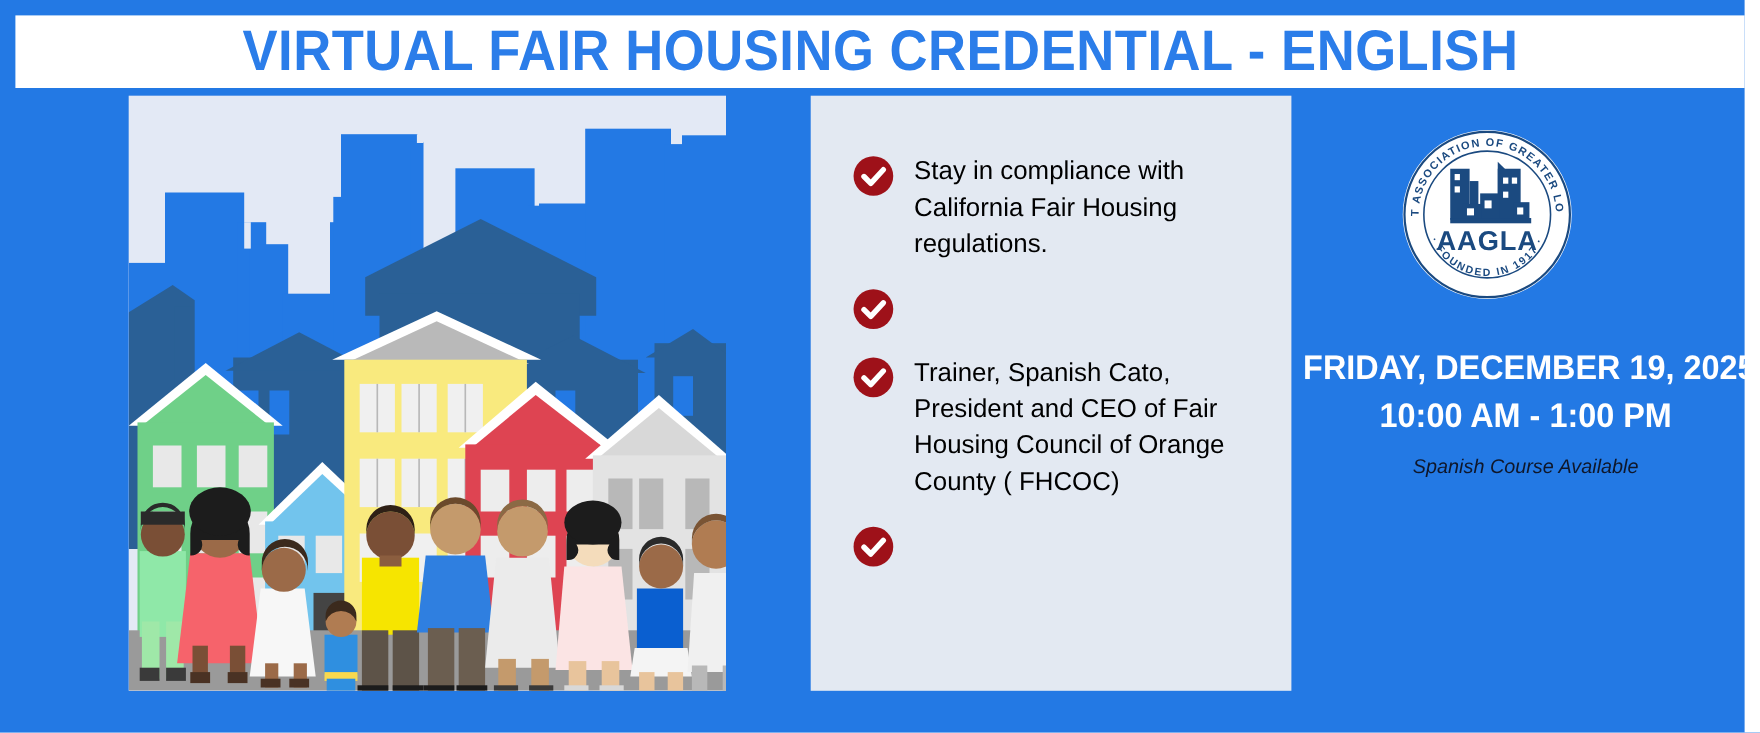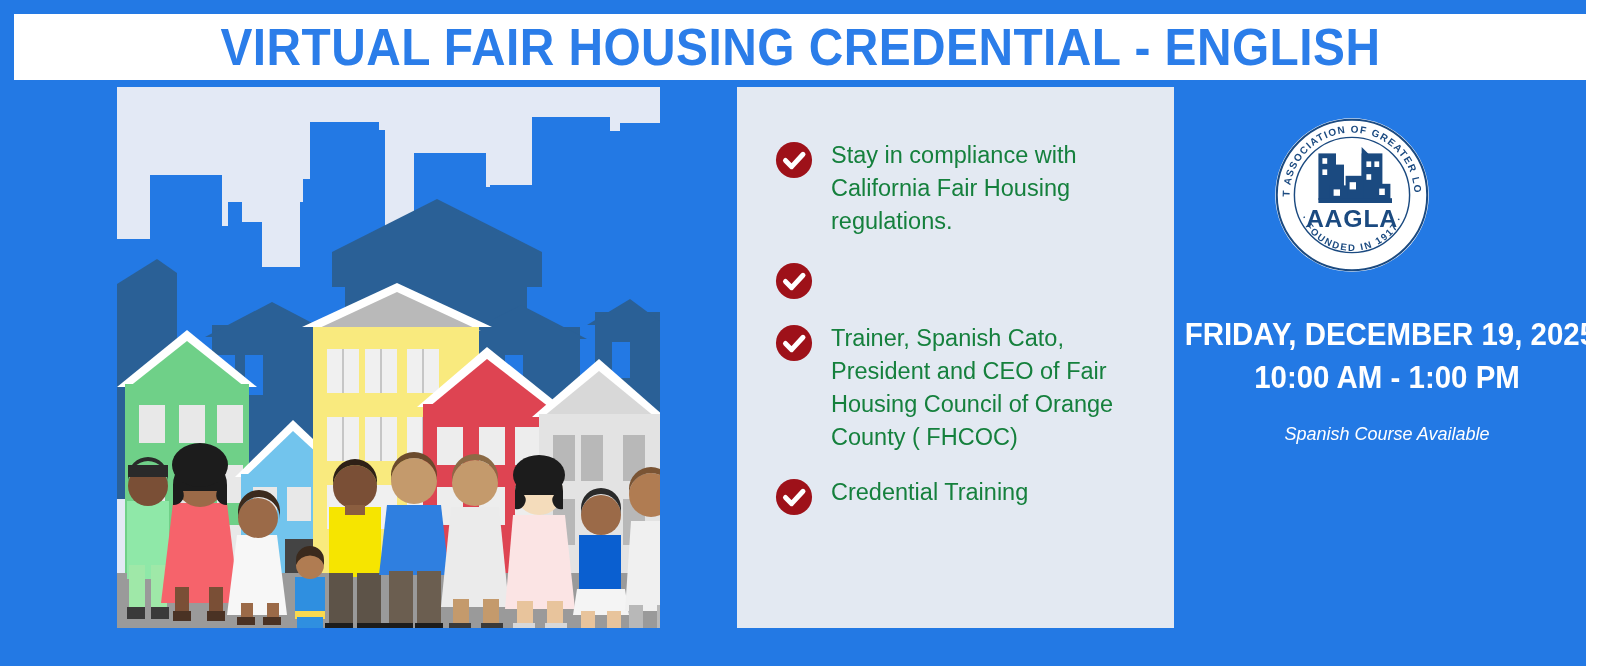--- a/index.html
+++ b/index.html
@@ -60,21 +60,21 @@
     margin-bottom: 22px;
   }
   .bullet-row:last-child { margin-bottom: 0; }
   .check-icon {
     flex: 0 0 auto;
     width: 38px; height: 38px;
     margin-right: 18px;
     margin-top: 2px;
   }
   .bullet-text {
-    color: #15803d;
+    color: #000000;
     font-size: 23.5px;
     line-height: 33px;
     font-weight: 400;
     max-width: 300px;
   }
 
   
   #right-col {
     position: absolute;
     left: 1174px; top: 87px;
@@ -94,23 +94,23 @@
     color: #ffffff;
     font-family: "Liberation Sans Narrow", "Liberation Sans", sans-serif;
     font-weight: 700;
     line-height: 1;
     white-space: nowrap;
   }
   #event-date { top: 232px; font-size: 31px; transform: scaleX(0.95); }
   #event-time { top: 275px; font-size: 31px; transform: scaleX(0.95); }
   #spanish-note {
     position: absolute;
-    top: 337px; width: 100%;
+    top: 327px; width: 100%;
     text-align: center;
-    color: #ffffff;
+    color: #0f172a;
     font-size: 18px;
     font-style: italic;
     font-weight: 400;
     white-space: nowrap;
   }
 </style>
 </head>
 <body>
 
 <div id="banner">
@@ -395,21 +395,20 @@
         <path d="M11 20.5 L17.5 27 L29.5 14" stroke="#ffffff" stroke-width="5.2" stroke-linecap="round" stroke-linejoin="round" fill="none"></path>
       </svg>
       <div class="bullet-text">Trainer, Spanish Cato, President and CEO of Fair Housing Council of Orange County ( FHCOC)</div>
     </div>
 
     <div class="bullet-row">
       <svg class="check-icon" viewBox="0 0 40 40">
         <circle cx="20" cy="20" r="19" fill="#9e1119"></circle>
         <path d="M11 20.5 L17.5 27 L29.5 14" stroke="#ffffff" stroke-width="5.2" stroke-linecap="round" stroke-linejoin="round" fill="none"></path>
       </svg>
-      <div class="bullet-text">Credential Training</div>
     </div>
 
   </div>
 
   <div id="right-col">
 
     <div id="aagla-logo">
       <svg id="logo-svg" viewBox="0 0 200 200">
         <defs>
           <path id="arcTop" d="M 22 100 A 78 78 0 0 1 178 100"></path>

